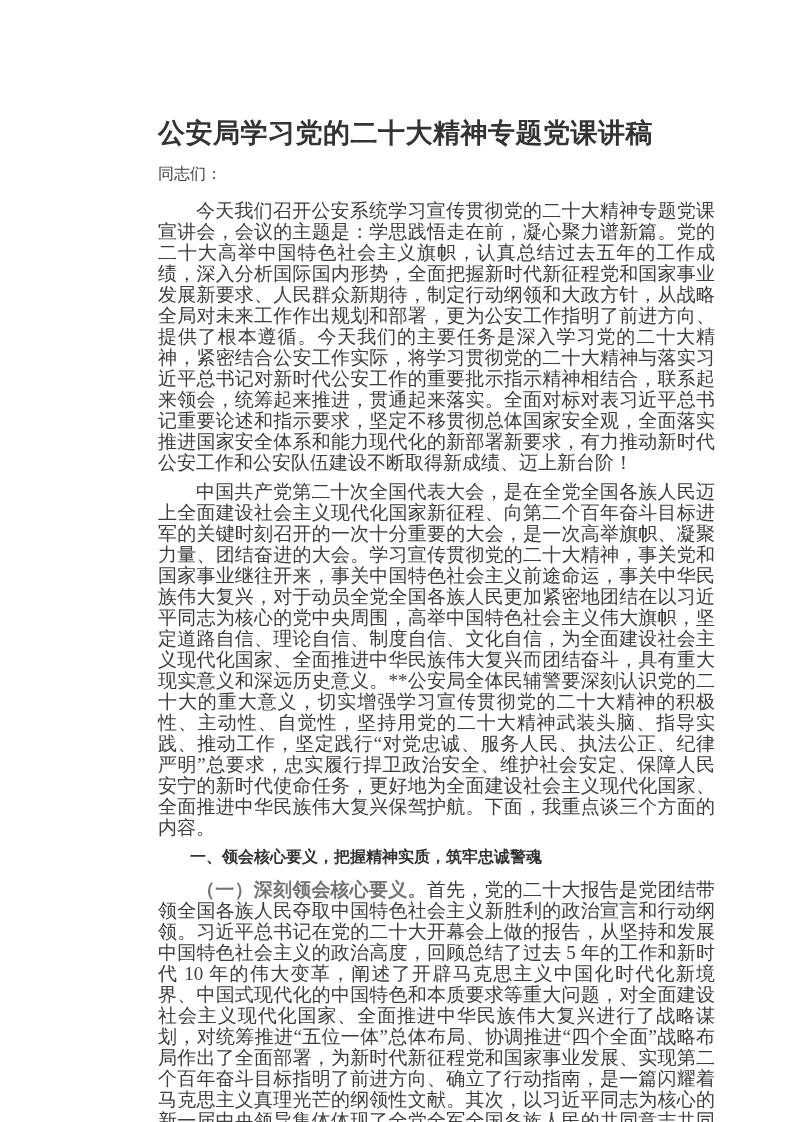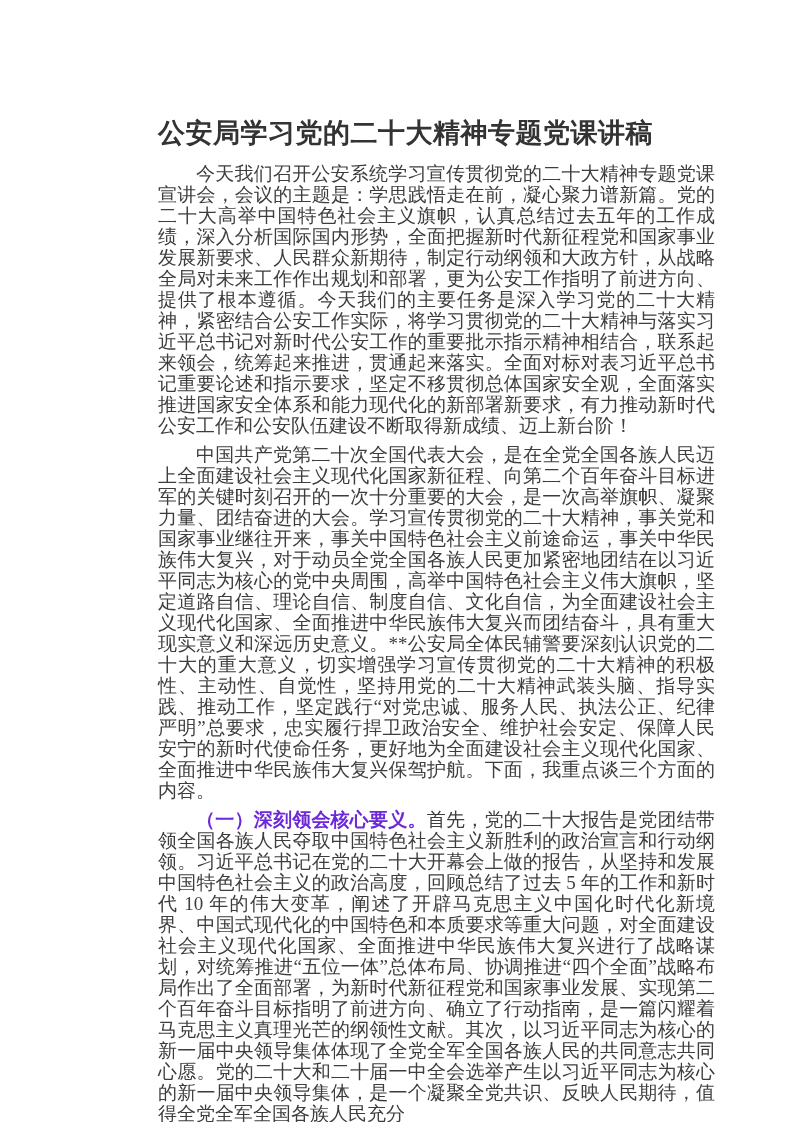--- a/index.html
+++ b/index.html
@@ -45,31 +45,33 @@
     font-family: "Liberation Sans", sans-serif;
     font-weight: 700;
     font-size: 16px;
     line-height: 21px;
     color: #333333;
     text-indent: 2em;
     margin: 0 0 12px 0;
   }
   .lead-bold {
     font-weight: 700;
-    color: #6d28d9;
+    color: #737373;
   }
 </style>
 </head>
 <body>
 
 <div class="page">
 
   <h1 class="doc-title">公安局学习党的二十大精神专题党课讲稿</h1>
 
+  <p class="salutation">同志们：</p>
 
   <p class="para">今天我们召开公安系统学习宣传贯彻党的二十大精神专题党课宣讲会，会议的主题是：学思践悟走在前，凝心聚力谱新篇。党的二十大高举中国特色社会主义旗帜，认真总结过去五年的工作成绩，深入分析国际国内形势，全面把握新时代新征程党和国家事业发展新要求、人民群众新期待，制定行动纲领和大政方针，从战略全局对未来工作作出规划和部署，更为公安工作指明了前进方向、提供了根本遵循。今天我们的主要任务是深入学习党的二十大精神，紧密结合公安工作实际，将学习贯彻党的二十大精神与落实习近平总书记对新时代公安工作的重要批示指示精神相结合，联系起来领会，统筹起来推进，贯通起来落实。全面对标对表习近平总书记重要论述和指示要求，坚定不移贯彻总体国家安全观，全面落实推进国家安全体系和能力现代化的新部署新要求，有力推动新时代公安工作和公安队伍建设不断取得新成绩、迈上新台阶！</p>
 
   <p class="para">中国共产党第二十次全国代表大会，是在全党全国各族人民迈上全面建设社会主义现代化国家新征程、向第二个百年奋斗目标进军的关键时刻召开的一次十分重要的大会，是一次高举旗帜、凝聚力量、团结奋进的大会。学习宣传贯彻党的二十大精神，事关党和国家事业继往开来，事关中国特色社会主义前途命运，事关中华民族伟大复兴，对于动员全党全国各族人民更加紧密地团结在以习近平同志为核心的党中央周围，高举中国特色社会主义伟大旗帜，坚定道路自信、理论自信、制度自信、文化自信，为全面建设社会主义现代化国家、全面推进中华民族伟大复兴而团结奋斗，具有重大现实意义和深远历史意义。**公安局全体民辅警要深刻认识党的二十大的重大意义，切实增强学习宣传贯彻党的二十大精神的积极性、主动性、自觉性，坚持用党的二十大精神武装头脑、指导实践、推动工作，坚定践行“对党忠诚、服务人民、执法公正、纪律严明”总要求，忠实履行捍卫政治安全、维护社会安定、保障人民安宁的新时代使命任务，更好地为全面建设社会主义现代化国家、全面推进中华民族伟大复兴保驾护航。下面，我重点谈三个方面的内容。</p>
 
+  <h2 class="section-heading">一、领会核心要义，把握精神实质，筑牢忠诚警魂</h2>
 
   <p class="para"><span class="lead-bold">（一）深刻领会核心要义。</span><span>首先，党的二十大报告是党团结带领全国各族人民夺取中国特色社会主义新胜利的政治宣言和行动纲领。习近平总书记在党的二十大开幕会上做的报告，从坚持和发展中国特色社会主义的政治高度，回顾总结了过去 5 年的工作和新时代 10 年的伟大变革，阐述了开辟马克思主义中国化时代化新境界、中国式现代化的中国特色和本质要求等重大问题，对全面建设社会主义现代化国家、全面推进中华民族伟大复兴进行了战略谋划，对统筹推进“五位一体”总体布局、协调推进“四个全面”战略布局作出了全面部署，为新时代新征程党和国家事业发展、实现第二个百年奋斗目标指明了前进方向、确立了行动指南，是一篇闪耀着马克思主义真理光芒的纲领性文献。其次，以习近平同志为核心的新一届中央领导集体体现了全党全军全国各族人民的共同意志共同心愿。党的二十大和二十届一中全会选举产生以习近平同志为核心的新一届中央领导集体，是一个凝聚全党共识、反映人民期待，值得全党全军全国各族人民充分</span></p>
 
 </div>
 
 </body></html>

